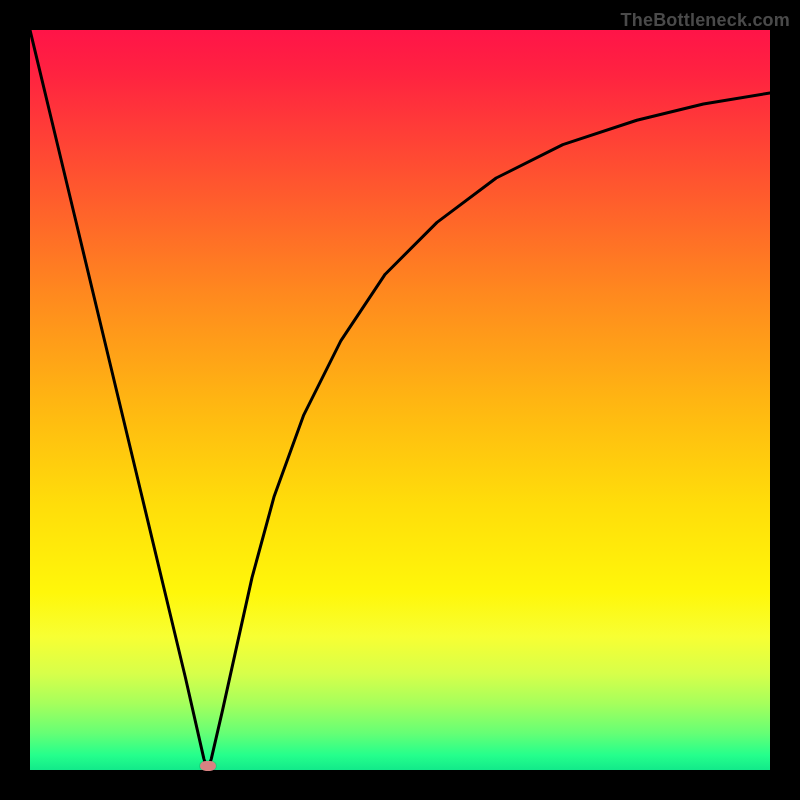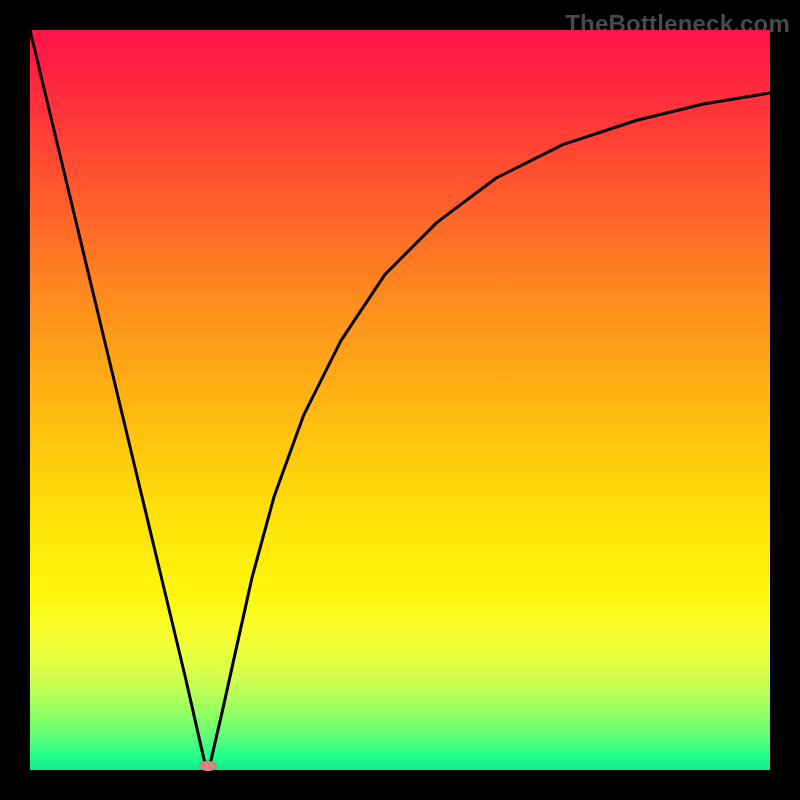--- a/index.html
+++ b/index.html
@@ -56,21 +56,21 @@
     border-radius: 6px / 5px;
     background: #d98282;
     box-shadow: 0 0 0 1px rgba(0,0,0,0.1);
     transform: translate(-50%, -50%);
   }
   .watermark {
     position: absolute;
     top: 10px;
     right: 10px;
     color: #4a4a4a;
-    font-size: 24px;
+    font-size: 18px;
     font-weight: 600;
     letter-spacing: 0.2px;
     user-select: none;
   }
 </style>
 </head>
 <body>
 
 <div class="frame">
   <div class="watermark">TheBottleneck.com</div>

